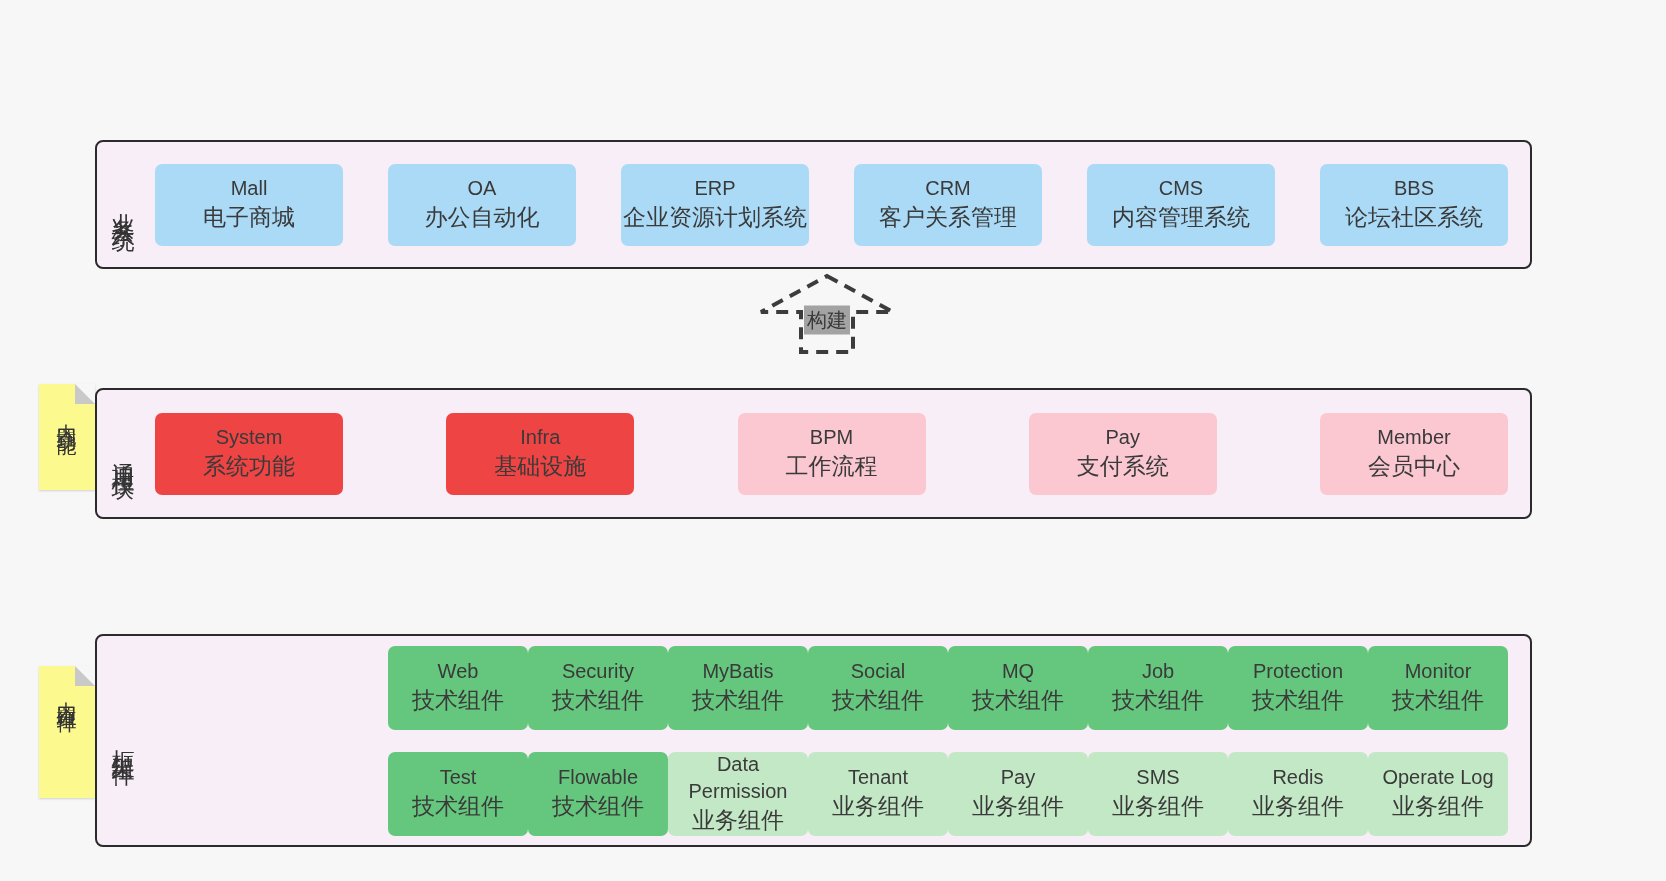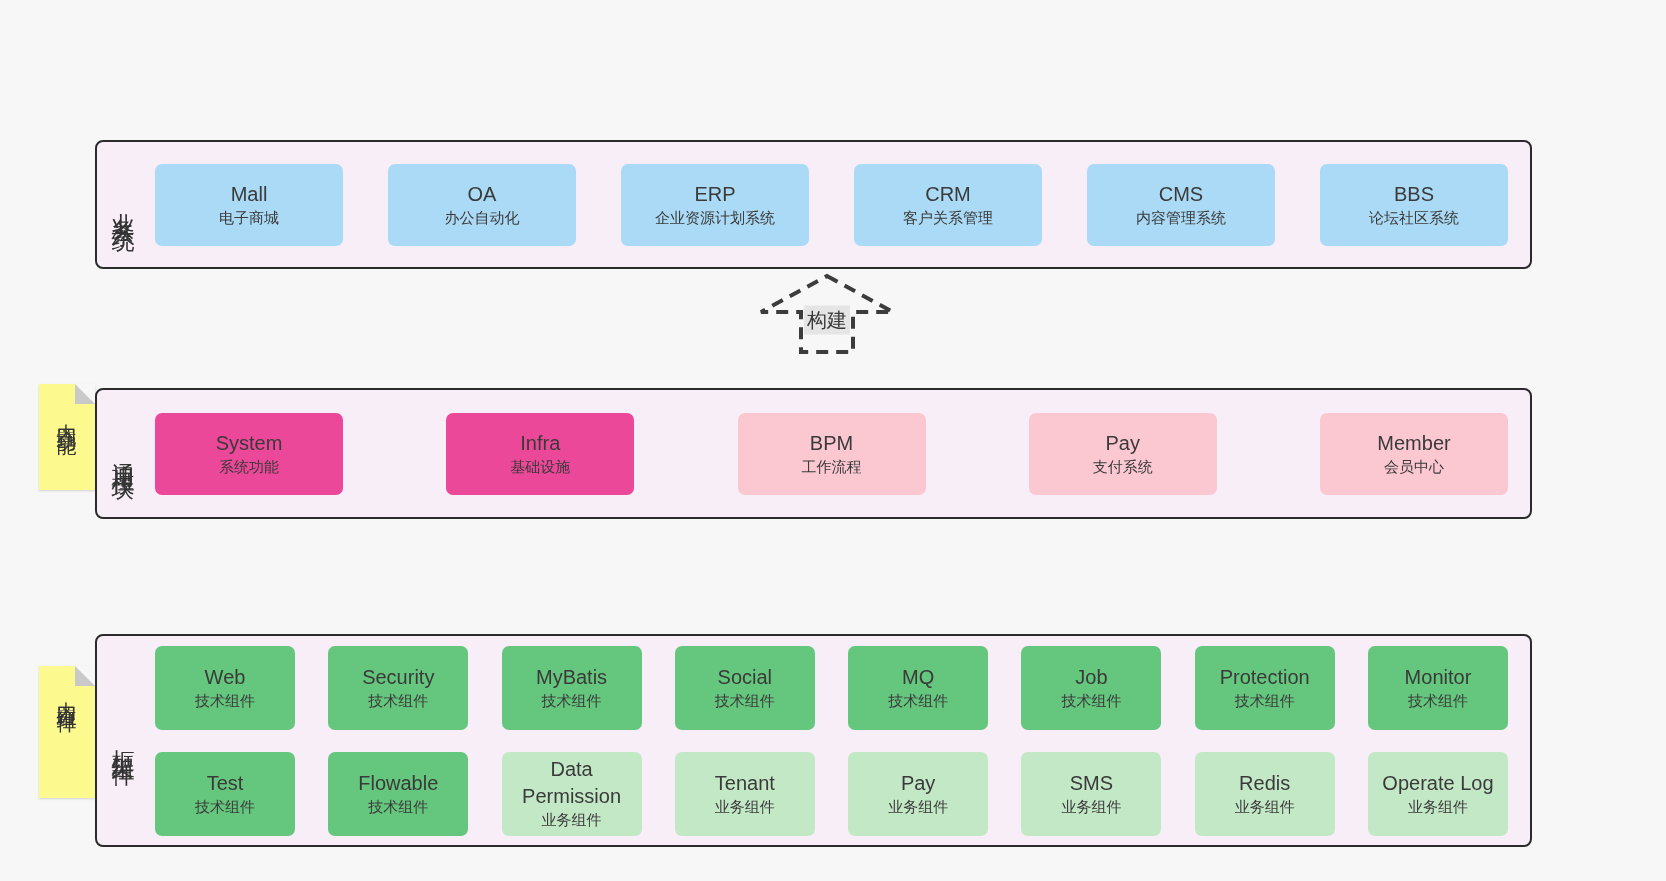--- a/index.html
+++ b/index.html
@@ -26,34 +26,35 @@
   }
   .vtext{writing-mode:vertical-rl;text-orientation:upright;letter-spacing:5px;line-height:1;}
 
   .boxes{
     flex:1;display:flex;align-items:center;justify-content:space-between;
     padding:0 22px 0 6px;
   }
   .rows{
     flex:1;display:flex;flex-direction:column;justify-content:center;gap:22px;
     padding:0 22px 0 6px;
+    align-items:flex-end;
   }
   .row{display:flex;align-items:center;justify-content:space-between;}
 
   
   .box{
     display:flex;flex-direction:column;align-items:center;justify-content:center;
     border-radius:7px;text-align:center;line-height:1.35;
     width:188px;height:82px;
   }
   .box .bn{font-size:20px;}
-  .box .bd{font-size:15px;}
+  .box .bd{font-size:23px;}
   .box.small{width:140px;height:84px;}
   .blue{background:#aadaf6;}
-  .red{background:#ec4899;}
+  .red{background:#ef4444;}
   .pink{background:#fbc8d2;}
   .green{background:#65c67d;}
   .lgreen{background:#c3e8c6;}
 
   
   .sticky{
     position:absolute;left:39px;width:56px;background:#fcfa8f;
     box-shadow:0 1px 2px rgba(0,0,0,0.15);z-index:1;
     display:flex;justify-content:center;box-sizing:border-box;padding-top:24px;
     font-size:20px;color:#333;
@@ -67,21 +68,21 @@
   .sticky-3{top:650px;height:132px;padding-top:20px;}
   .sticky .vtext{letter-spacing:4px;}
 
   
   .arrow{position:absolute;width:140px;height:84px;z-index:3;}
   .arrow-1{left:757px;top:256px;}
   .arrow-2{left:787px;top:508px;}
   .arrow svg{display:block;width:100%;height:100%;}
   .arrow .arrow-label{
     position:absolute;left:50%;top:48px;transform:translate(-50%,-50%);
-    background:#e5e5e5;padding:1px 3px;font-size:20px;color:#3a3a3a;white-space:nowrap;
+    background:#a3a3a3;padding:1px 3px;font-size:20px;color:#3a3a3a;white-space:nowrap;
   }
 </style>
 </head>
 <body>
 
 <div class="canvas">
 
   <section class="panel panel-1">
     <div class="panel-label">
       <span class="vtext">业务系统</span>

